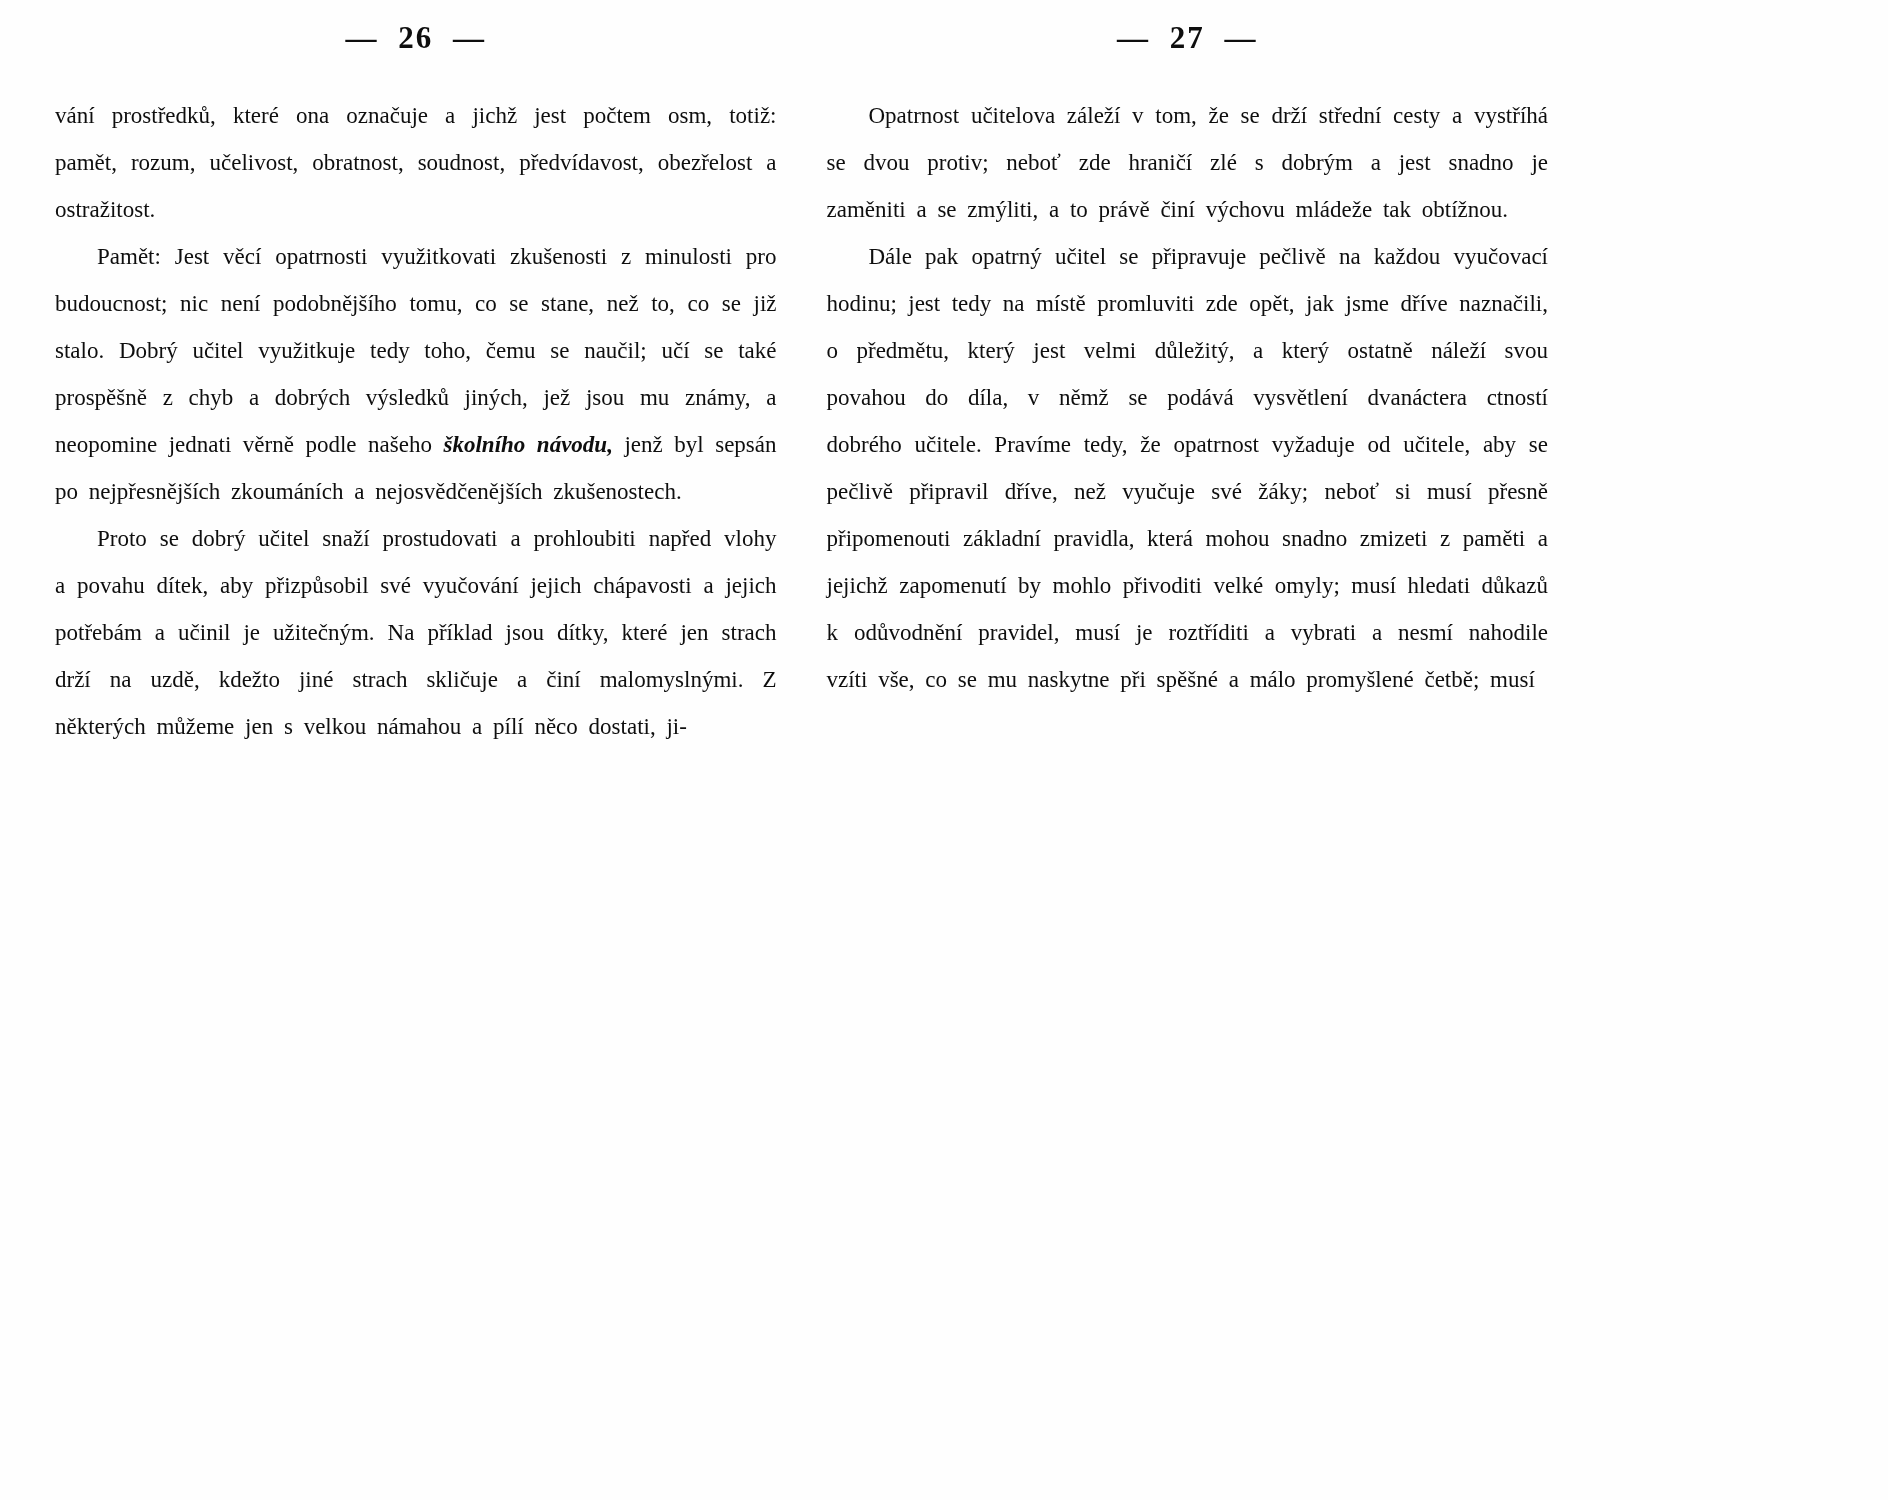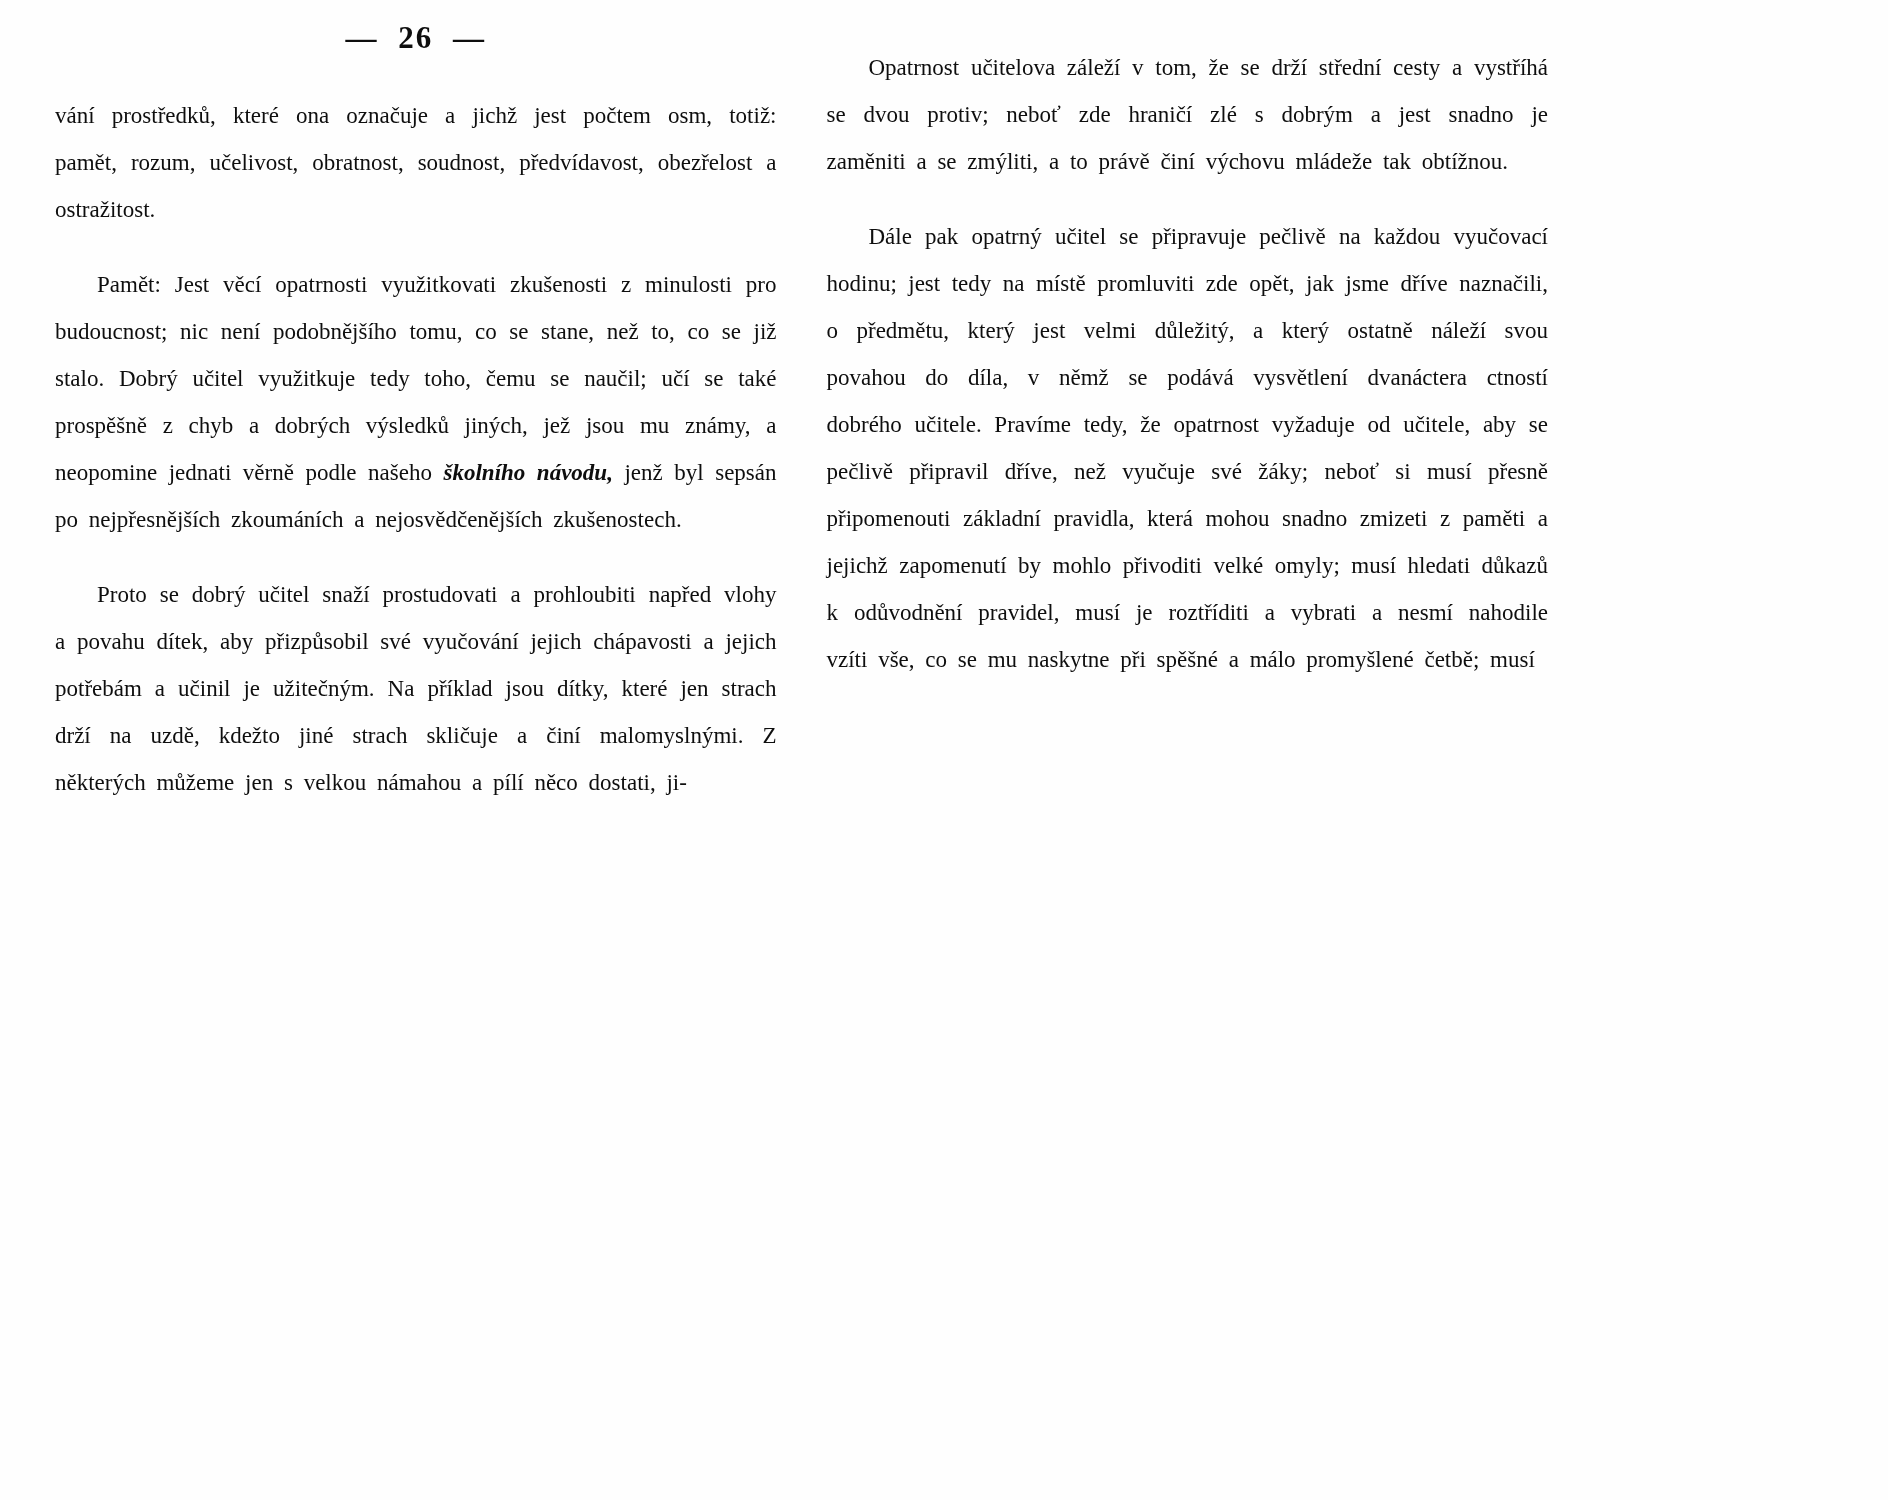--- a/index.html
+++ b/index.html
@@ -36,21 +36,20 @@
   }
   .page-body p {
     margin: 0;
     font-size: 23px;
     line-height: 47px;
     text-align: justify;
     word-spacing: 5px;
   }
   .page-body p.indent {
     text-indent: 42px;
-    margin-top: 28px;
   }
   .bold-italic {
     font-weight: bold;
     font-style: italic;
   }
 </style>
 </head>
 <body>
 
 <div class="spread">
@@ -58,19 +57,20 @@
   <section class="page">
     <header class="page-header">— 26 —</header>
     <div class="page-body">
         <p class="para"><span>vání prostředků, které ona označuje a jichž jest počtem osm, totiž: pamět, rozum, učelivost, obratnost, soudnost, předvídavost, obezřelost a ostražitost.</span></p>
         <p class="para indent"><span>Pamět: Jest věcí opatrnosti využitkovati zkušenosti z minulosti pro budoucnost; nic není podobnějšího tomu, co se stane, než to, co se již stalo. Dobrý učitel využitkuje tedy toho, čemu se naučil; učí se také prospěšně z chyb a dobrých výsledků jiných, jež jsou mu známy, a neopomine jednati věrně podle našeho </span><span class="bold-italic">školního návodu,</span><span> jenž byl sepsán po nejpřesnějších zkoumáních a nejosvědčenějších zkušenostech.</span></p>
         <p class="para indent"><span>Proto se dobrý učitel snaží prostudovati a prohloubiti napřed vlohy a povahu dítek, aby přizpůsobil své vyučování jejich chápavosti a jejich potřebám a učinil je užitečným. Na příklad jsou dítky, které jen strach drží na uzdě, kdežto jiné strach skličuje a činí malomyslnými. Z některých můžeme jen s velkou námahou a pílí něco dostati, ji-</span></p>
       </div>
   </section>
 
   <section class="page">
+    <header class="page-header">— 27 —</header>
     <div class="page-body">
         <p class="para indent"><span>Opatrnost učitelova záleží v tom, že se drží střední cesty a vystříhá se dvou protiv; neboť zde hraničí zlé s dobrým a jest snadno je zaměniti a se zmýliti, a to právě činí výchovu mládeže tak obtížnou.</span></p>
         <p class="para indent"><span>Dále pak opatrný učitel se připravuje pečlivě na každou vyučovací hodinu; jest tedy na místě promluviti zde opět, jak jsme dříve naznačili, o předmětu, který jest velmi důležitý, a který ostatně náleží svou povahou do díla, v němž se podává vysvětlení dvanáctera ctností dobrého učitele. Pravíme tedy, že opatrnost vyžaduje od učitele, aby se pečlivě připravil dříve, než vyučuje své žáky; neboť si musí přesně připomenouti základní pravidla, která mohou snadno zmizeti z paměti a jejichž zapomenutí by mohlo přivoditi velké omyly; musí hledati důkazů k odůvodnění pravidel, musí je roztříditi a vybrati a nesmí nahodile vzíti vše, co se mu naskytne při spěšné a málo promyšlené četbě; musí</span></p>
       </div>
   </section>
 
 </div>
 
 </body></html>

